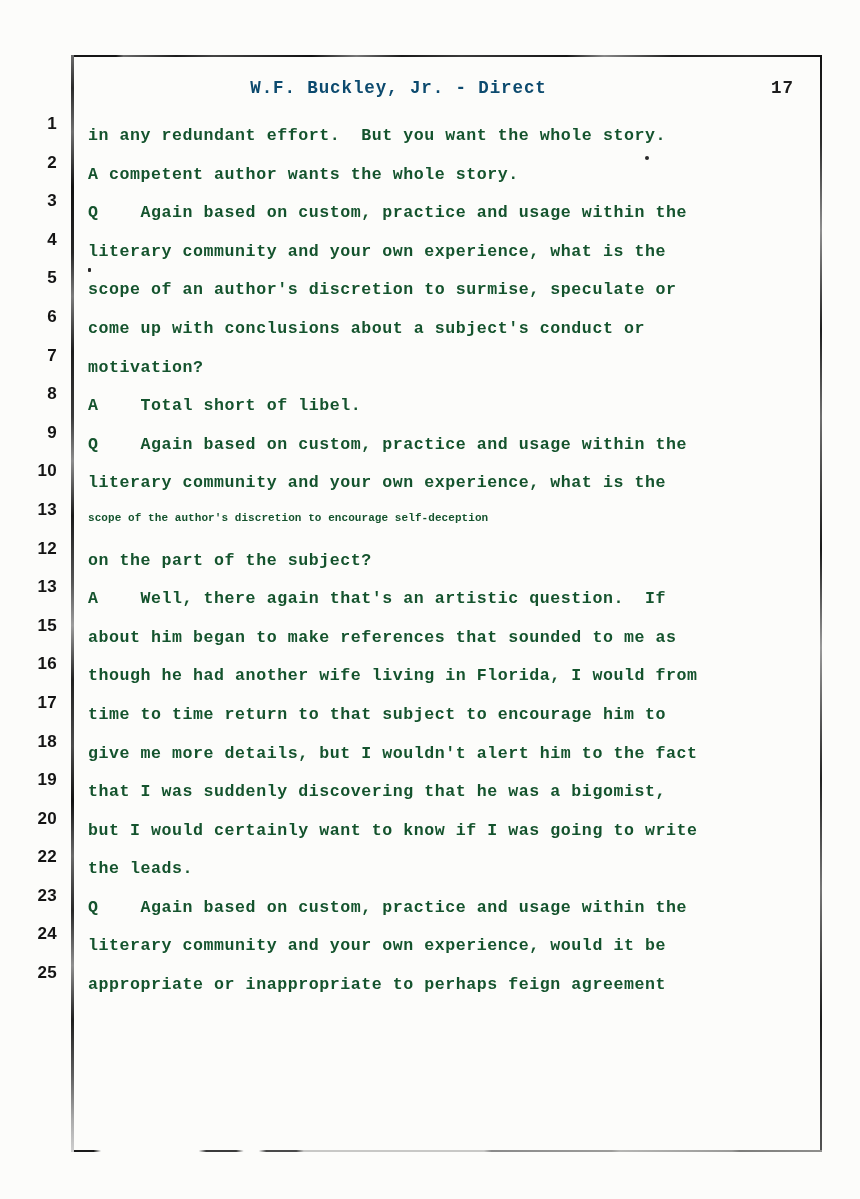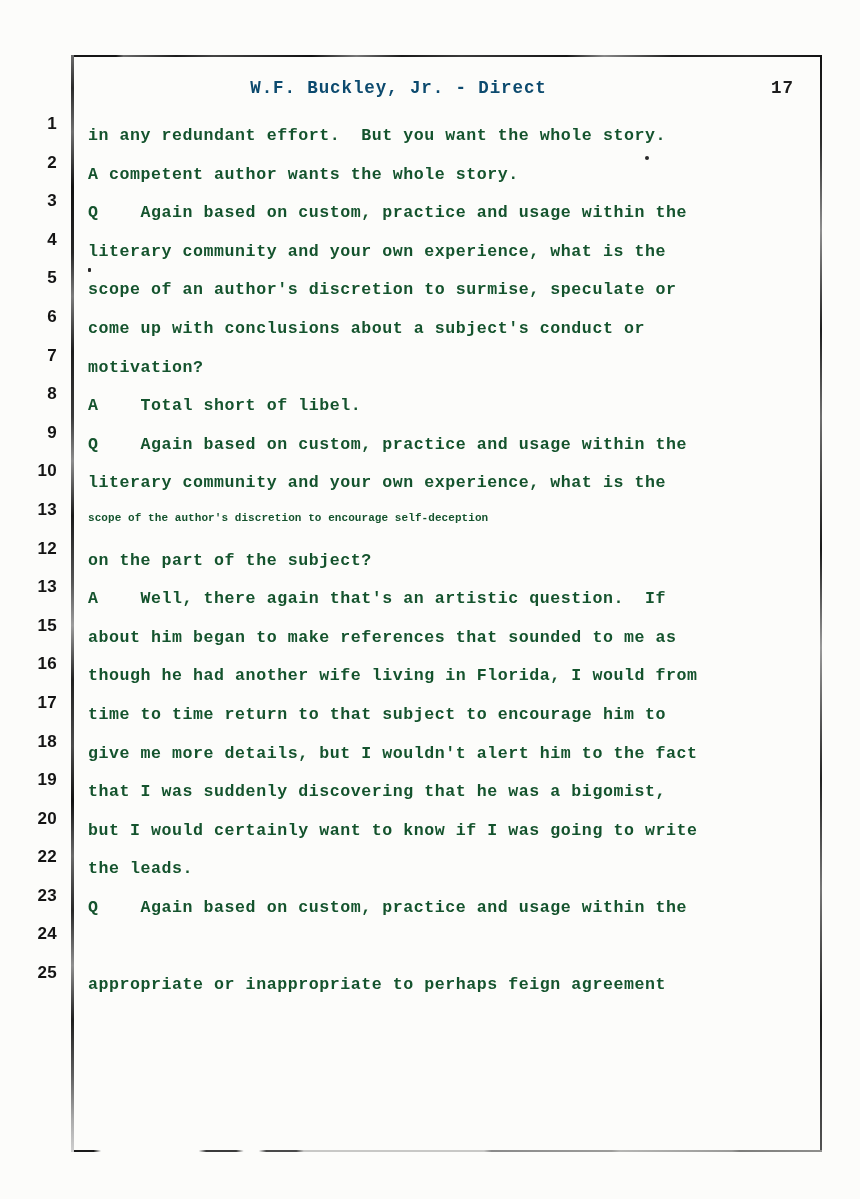--- a/index.html
+++ b/index.html
@@ -318,20 +318,21 @@
       <span class="line-text">the leads.</span>
     </div>
 
     <div class="transcript-line">
       <span class="line-number">23</span>
       <span class="line-text">Q    Again based on custom, practice and usage within the</span>
     </div>
 
     <div class="transcript-line">
       <span class="line-number">24</span>
+      <span class="line-text">literary community and your own experience, would it be</span>
     </div>
 
     <div class="transcript-line">
       <span class="line-number">25</span>
       <span class="line-text">appropriate or inappropriate to perhaps feign agreement</span>
     </div>
 
   </div>
 
   <div class="speck" id="speck-line2"></div>

